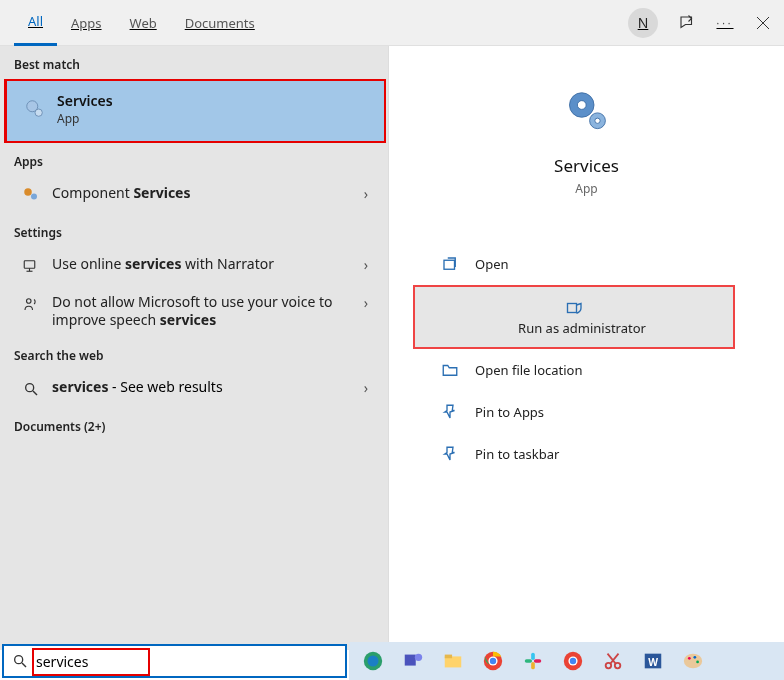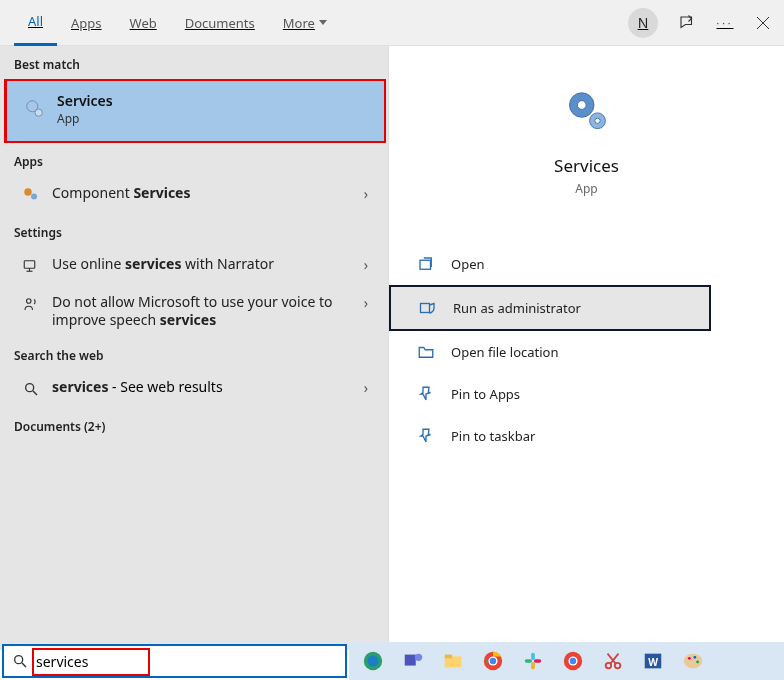--- a/index.html
+++ b/index.html
@@ -29,47 +29,43 @@
   .list-row { display: flex; align-items: flex-start; padding: 8px 20px; cursor: pointer; font-size: 14px; color: #222; }
   .row-icon { width: 22px; height: 22px; margin-right: 10px; display:flex; align-items:center; justify-content:center; flex-shrink:0; }
   .row-label { flex: 1; line-height: 1.3; }
   .chevr { color: #555; font-size: 14px; }
 
   .preview-hdr { text-align: center; padding-top: 38px; }
   .big-gear { width: 56px; height: 56px; margin: 0 auto 14px; display:flex; align-items:center; justify-content:center; }
   .prev-title { font-size: 17px; color: #111; margin-top: 2px; }
   .prev-sub { font-size: 12px; color: #666; margin-top: 3px; }
 
-  .actions { margin-top: 46px; }
+  .actions { margin-top: 46px; padding-left: 24px; }
   .action-row { display: flex; align-items: center; padding: 10px 10px 10px 26px; font-size: 13px; color: #222; cursor: pointer; }
-  .action-row.highlight { background: #e6e6e6; border: 2px solid #0f172a; margin: 0 6px 0 0; width: 322px; }
+  .action-row.highlight { background: #e6e6e6; border: 2px solid #ef4444; margin: 0 6px 0 0; width: 322px; flex-direction: column; }
   .act-icon { width: 22px; height: 22px; margin-right: 14px; display:flex; align-items:center; justify-content:center; color:#2b6fb3; }
 
   .searchbar { position: absolute; left: 2px; bottom: 2px; width: 345px; height: 34px; background: #fff; border: 2px solid #0067c0; display: flex; align-items: center; padding-left: 8px; }
   .searchbar .sicon { width: 16px; height: 16px; }
   .searchbar input { border: none; outline: none; font-size: 14px; height: 100%; padding-left: 8px; width: 100%; }
   .input-redbox { position:absolute; left: 28px; top: 2px; width: 118px; height: 28px; border: 2px solid #e60000; pointer-events:none; }
 
   .taskbar { position: absolute; left: 349px; bottom: 0; width: 435px; height: 38px; background: #d9e6f3; display: flex; align-items: center; padding-left: 8px; gap: 8px; }
   .tb-icon { width: 32px; height: 32px; border-radius: 3px; display:flex; align-items:center; justify-content:center; font-size:17px; }
 
   svg { display:block; }
 </style>
 </head>
 <body>
 
 <div class="top-tabs">
   <div class="tab active">All</div>
   <div class="tab">Apps</div>
   <div class="tab">Web</div>
   <div class="tab">Documents</div>
-  <div class="tab">
-      <span>More</span>
-      <span class="chev"></span>
-    </div>
   <div class="top-right">
     <div class="avatar">N</div>
     <div class="icon-btn">
       <svg width="18" height="18" viewBox="0 0 24 24" fill="none" stroke="#333" stroke-width="1.5">
           <path d="M4 4h14v10H10l-6 4V4z"></path>
           <path d="M14 2l4 4-4 4"></path>
         </svg>
     </div>
     <div class="icon-btn" style="letter-spacing:3px;font-size:10px;color:#444;">···</div>
     <div class="close-x">

